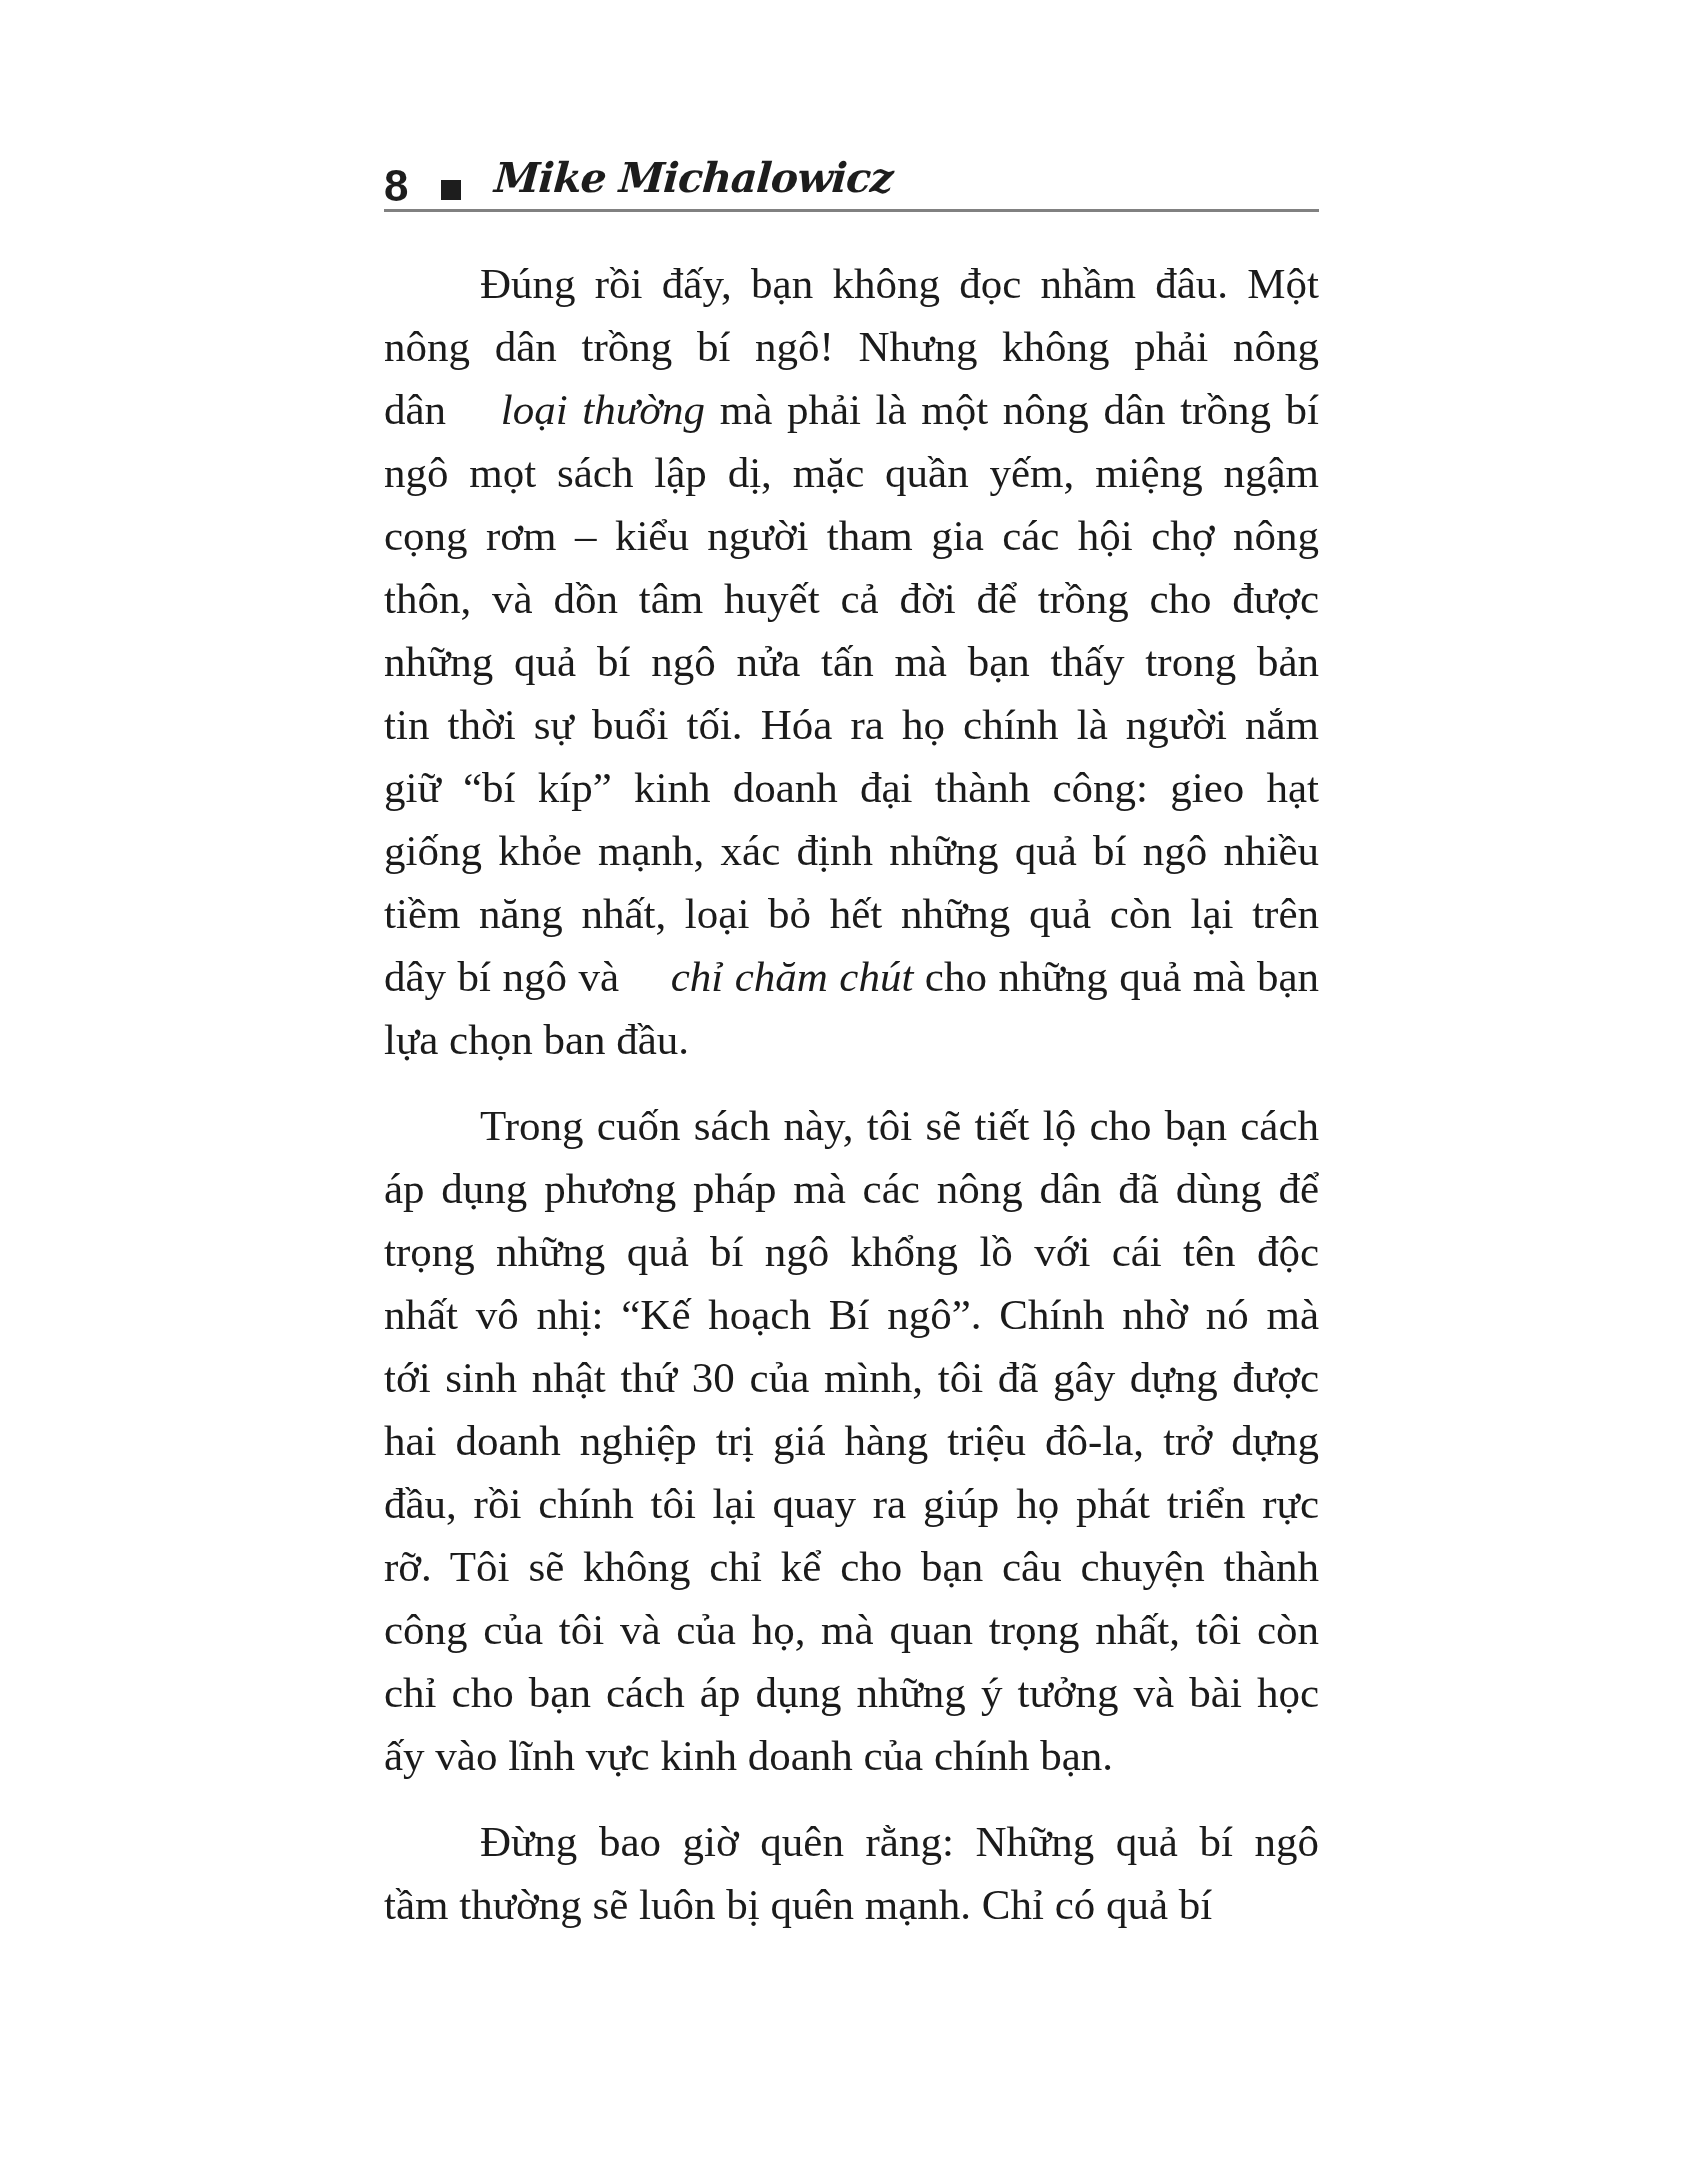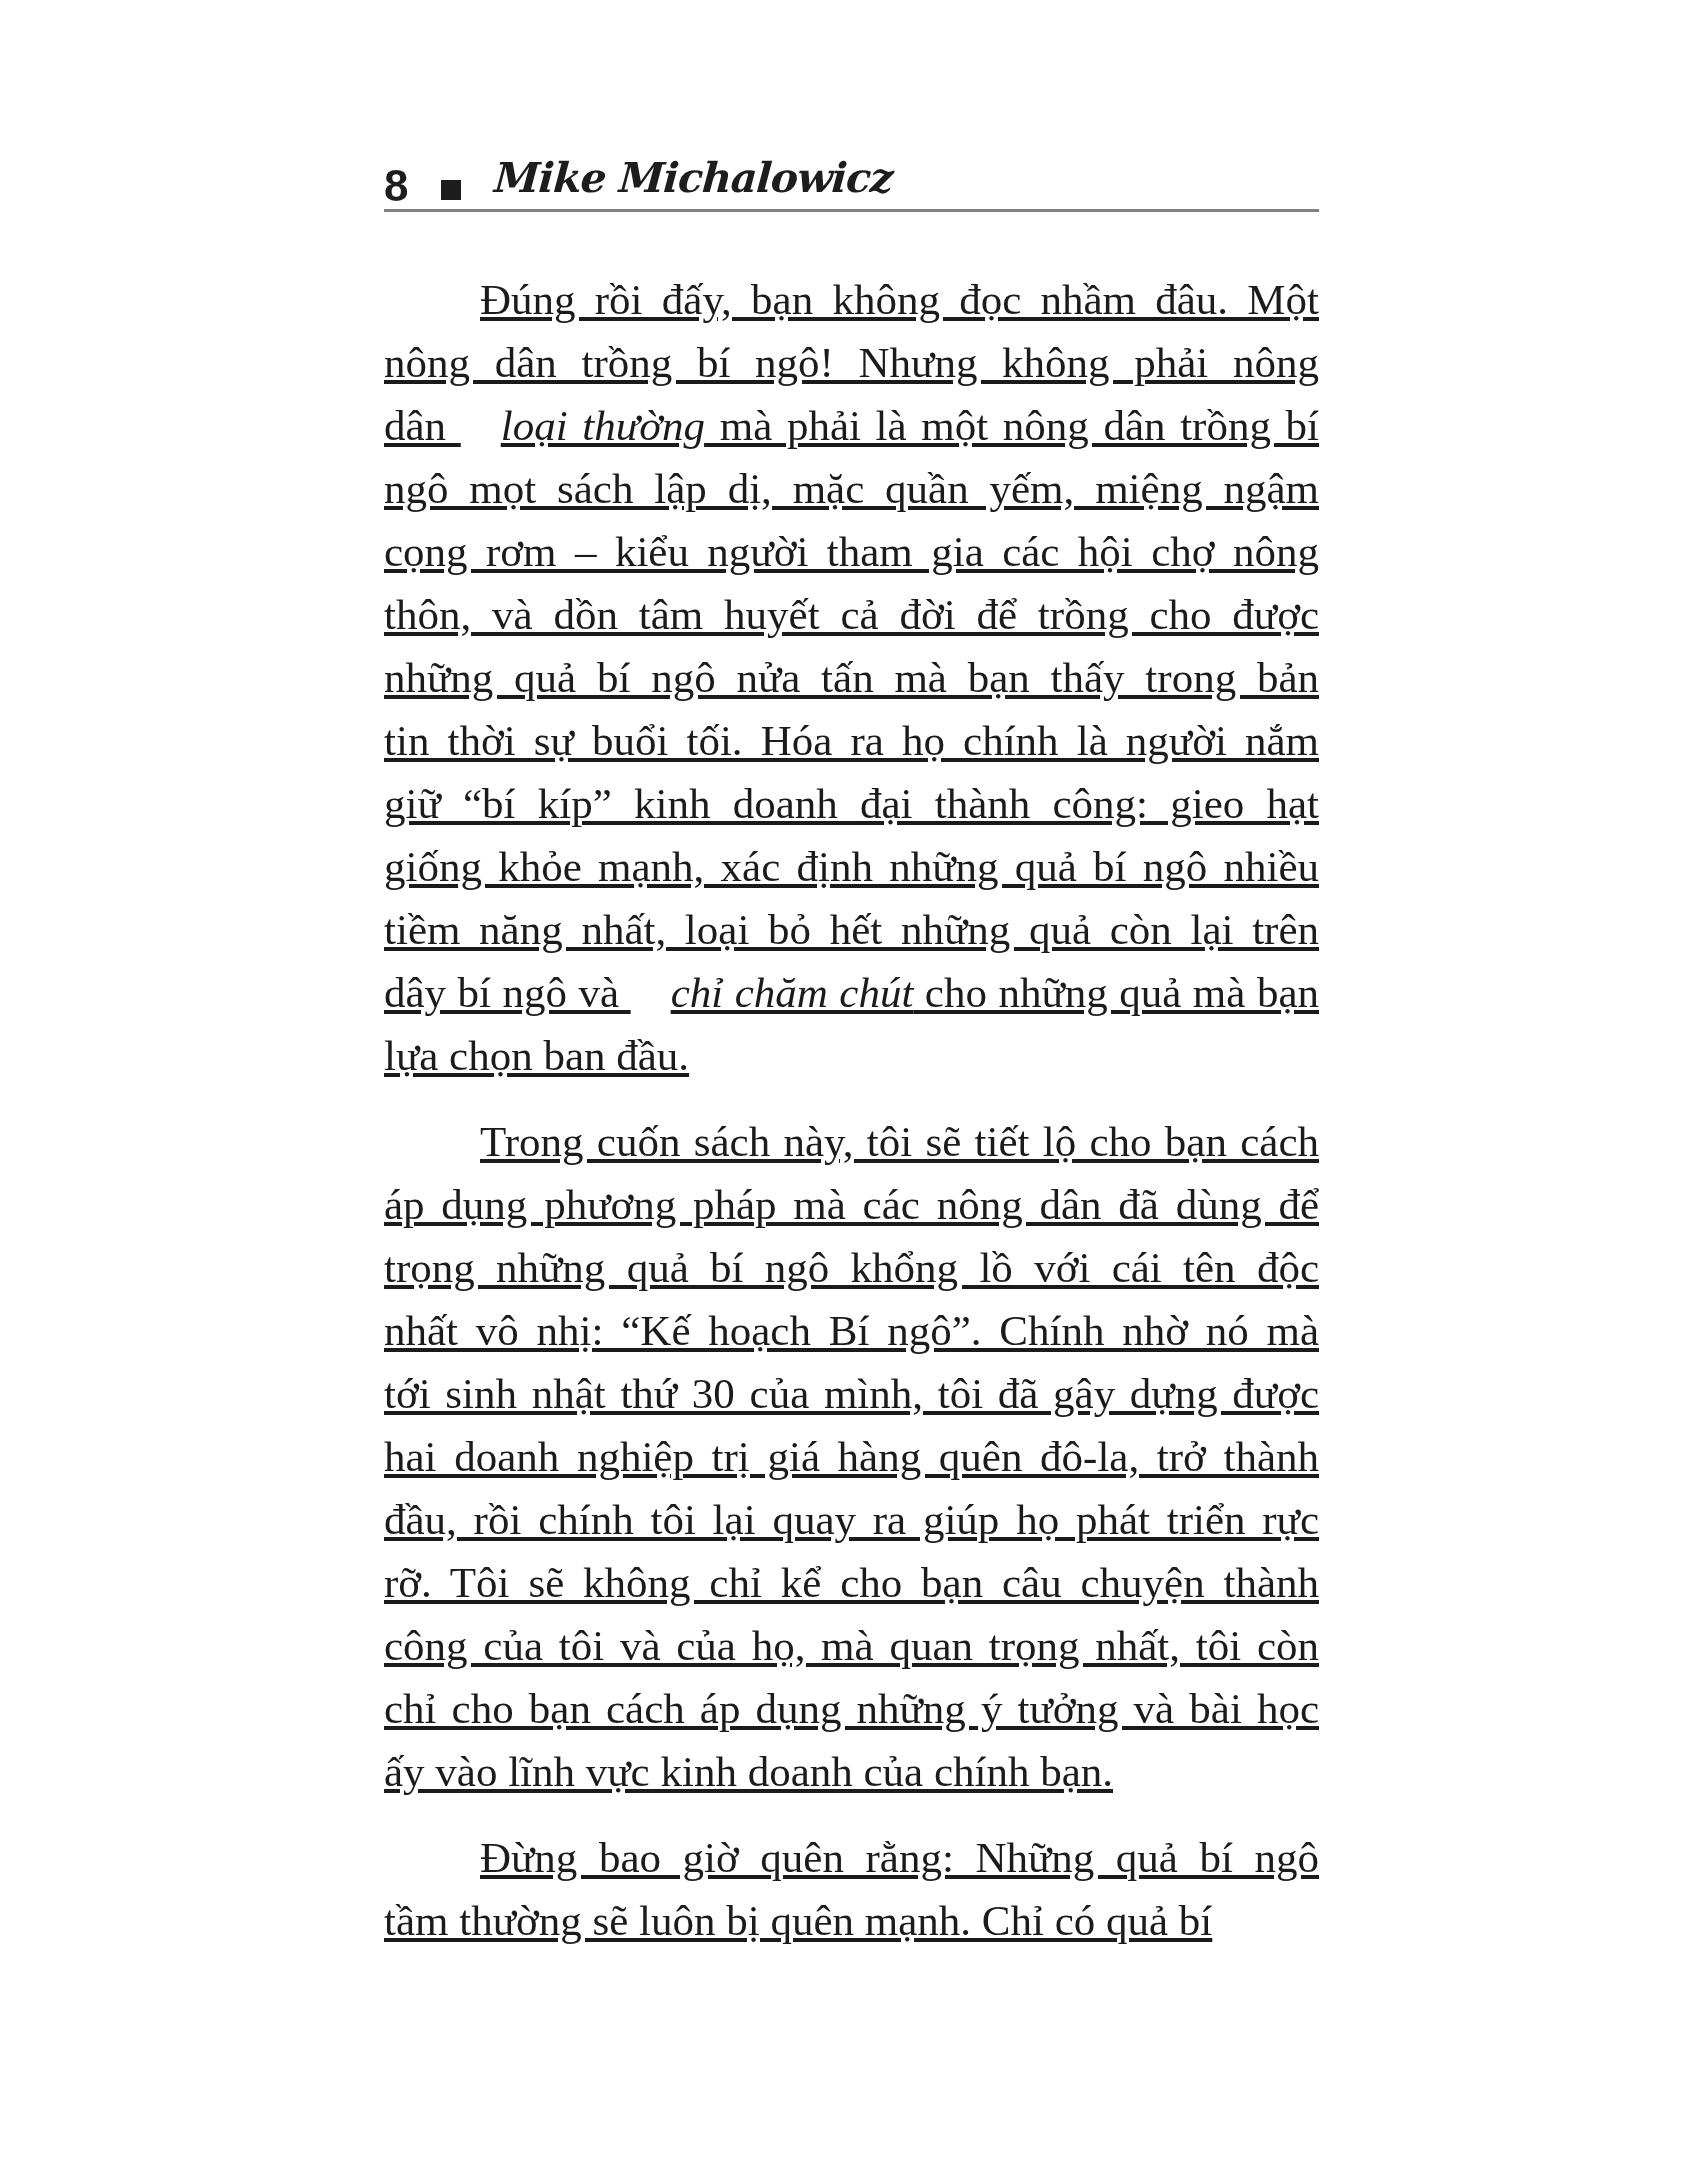--- a/index.html
+++ b/index.html
@@ -55,26 +55,25 @@
     top: 209px;
     width: 935px;
     height: 3px;
     background: #818181;
   }
 
   
   .body-text {
     position: absolute;
     left: 384px;
-    top: 268px;
+    top: 252px;
     width: 935px;
     font-size: 43px;
     line-height: 63px;
     color: #1b1b1b;
-    text-decoration: underline;
   }
   .paragraph { margin: 0; }
   .paragraph + .paragraph { margin-top: 23px; }
   .line {
     text-align: justify;
     text-align-last: justify;
   }
   .line.para-first { text-indent: 96px; }
   .line.para-last  { text-align-last: left; }
   .it { font-style: italic; margin-left: 40px; }
@@ -107,21 +106,21 @@
         <div class="line"><span class="">tiềm năng nhất, loại bỏ hết những quả còn lại trên</span></div>
         <div class="line"><span class="">dây bí ngô và </span><span class="it">chỉ chăm chút</span><span class=""> cho những quả mà bạn</span></div>
         <div class="line para-last"><span class="">lựa chọn ban đầu.</span></div>
       </div>
       <div class="paragraph">
         <div class="line para-first"><span class="">Trong cuốn sách này, tôi sẽ tiết lộ cho bạn cách</span></div>
         <div class="line"><span class="">áp dụng phương pháp mà các nông dân đã dùng để</span></div>
         <div class="line"><span class="">trọng những quả bí ngô khổng lồ với cái tên độc</span></div>
         <div class="line"><span class="">nhất vô nhị: “Kế hoạch Bí ngô”. Chính nhờ nó mà</span></div>
         <div class="line"><span class="">tới sinh nhật thứ 30 của mình, tôi đã gây dựng được</span></div>
-        <div class="line"><span class="">hai doanh nghiệp trị giá hàng quên đô-la, trở thành</span></div>
+        <div class="line"><span class="">hai doanh nghiệp trị giá hàng triệu đô-la, trở dựng</span></div>
         <div class="line"><span class="">đầu, rồi chính tôi lại quay ra giúp họ phát triển rực</span></div>
         <div class="line"><span class="">rỡ. Tôi sẽ không chỉ kể cho bạn câu chuyện thành</span></div>
         <div class="line"><span class="">công của tôi và của họ, mà quan trọng nhất, tôi còn</span></div>
         <div class="line"><span class="">chỉ cho bạn cách áp dụng những ý tưởng và bài học</span></div>
         <div class="line para-last"><span class="">ấy vào lĩnh vực kinh doanh của chính bạn.</span></div>
       </div>
       <div class="paragraph">
         <div class="line para-first"><span class="">Đừng bao giờ quên rằng: Những quả bí ngô</span></div>
         <div class="line para-last"><span class="">tầm thường sẽ luôn bị quên mạnh. Chỉ có quả bí</span></div>
       </div>

